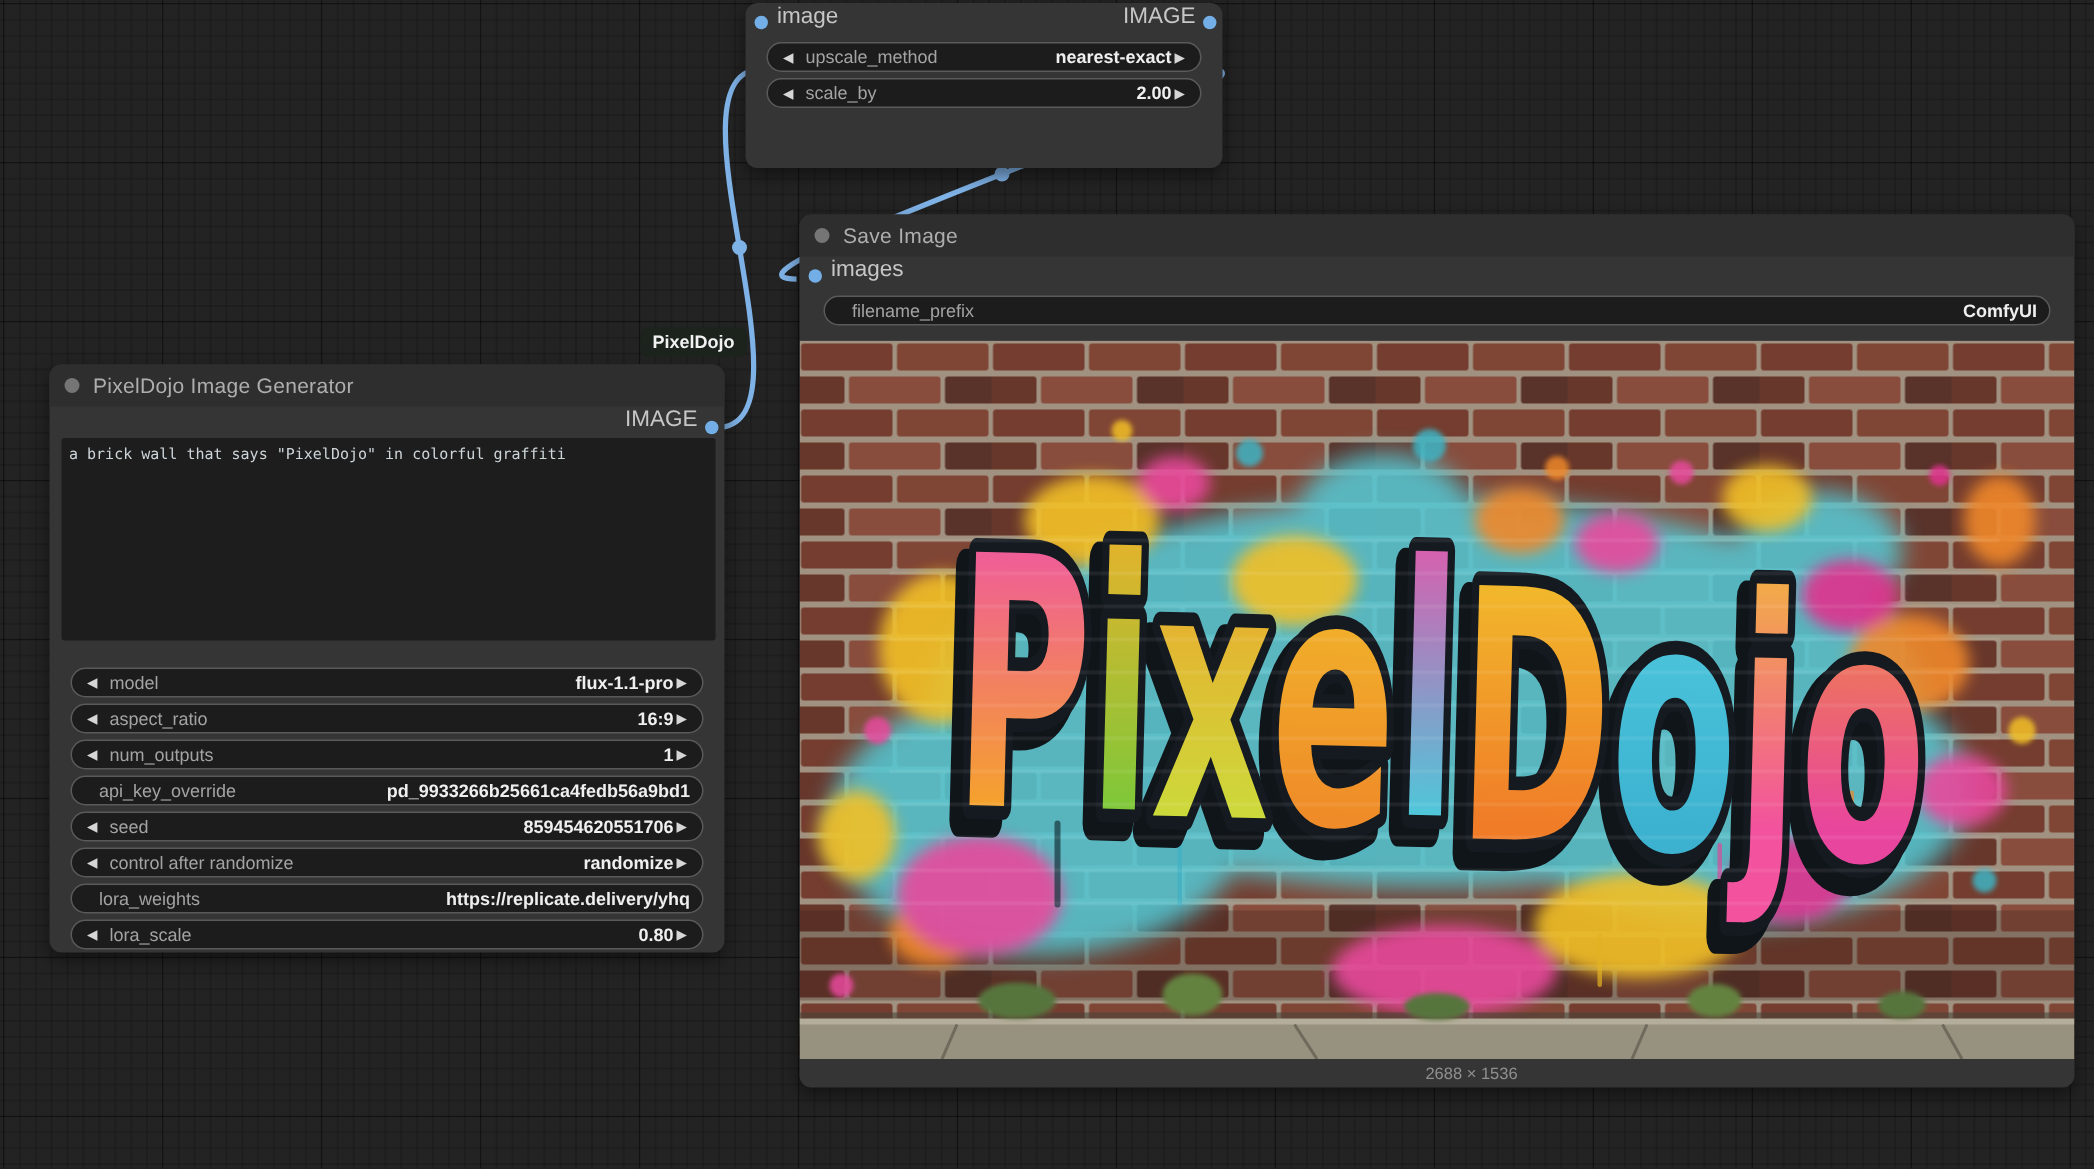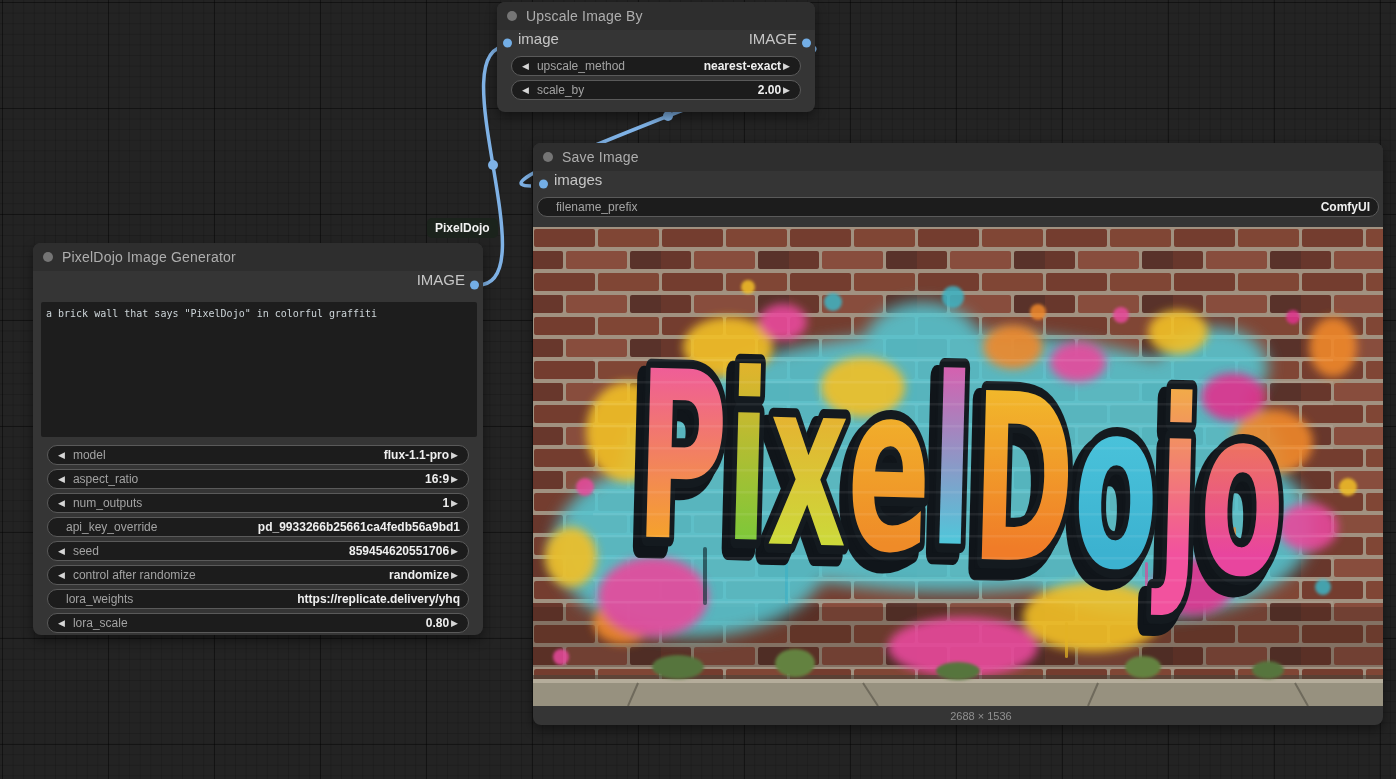--- a/index.html
+++ b/index.html
@@ -38,21 +38,21 @@
   .widgets { display:flex; flex-direction:column; gap:4px; padding:0 14px; }
   .widget {
     height:20px; background:#1c1c1c; border:1px solid #5a5a5a; border-radius:10px;
     display:flex; align-items:center; font-size:12px; overflow:hidden; padding:0 8px;
   }
   .widget .arr { color:#d6d6d6; font-size:9px; line-height:1; flex:0 0 auto; padding:0 2px; cursor:pointer; }
   .widget .wlabel { color:#a3a3a3; margin-left:6px; flex:1 1 auto; white-space:nowrap; overflow:hidden; }
   .widget.text .wlabel { margin-left:10px; }
   .widget .wvalue { color:#efefef; font-weight:700; margin:0 0; white-space:nowrap; flex:0 0 auto; }
   .prompt-box {
-    position:absolute; left:8px; right:6px; top:59px; height:135px;
+    position:absolute; left:8px; right:6px; top:49px; height:135px;
     background:#1d1d1d; border-radius:2px;
     font-family:"DejaVu Sans Mono", monospace; font-size:10px; line-height:1.5;
     color:#cdd5d9; padding:4px 5px; white-space:pre-wrap; overflow:hidden;
   }
   .badge {
     position:absolute; left:427px; top:218px; z-index:3;
     background:#1b231c; color:#f2f2f2; font-weight:700; font-size:12px;
     padding:3px 8px; border-radius:5px;
   }
   .preview-wrap { position:absolute; left:0; top:84px; width:850px; height:479px; overflow:hidden; }
@@ -69,24 +69,20 @@
 <body>
 
 <svg id="links">
   <path d="M478,285 C548,285 438,46 508,46" fill="none" stroke="#7fb2e6" stroke-width="3.5"></path>
   <path d="M805,46 C885,46 451,186 531,186" fill="none" stroke="#7fb2e6" stroke-width="3.5"></path>
   <circle cx="493" cy="165" r="5" fill="#7fb2e6"></circle>
   <circle cx="668" cy="116" r="5" fill="#7fb2e6"></circle>
 </svg>
 
 <div class="node" style="left:497px; top:2px; width:318px; height:110px;">
-  <div class="node-title">
-    <span class="title-dot"></span>
-    <span>Upscale Image By</span>
-  </div>
   <div class="slot-row">
     <span class="slot-dot in"></span>
     <span class="slot-label-in">image</span>
     <span class="slot-label-out">IMAGE</span>
     <span class="slot-dot out"></span>
   </div>
   <div class="widgets">
       <div class="widget combo">
         <span class="arr">◀</span>
         <span class="wlabel">upscale_method</span>
@@ -104,21 +100,21 @@
 
 <div class="node" style="left:533px; top:143px; width:850px; height:582px;">
   <div class="node-title">
     <span class="title-dot"></span>
     <span>Save Image</span>
   </div>
   <div class="slot-row">
     <span class="slot-dot in"></span>
     <span class="slot-label-in">images</span>
   </div>
-  <div class="widgets" style="padding:0 4px;">
+  <div class="widgets" style="padding:0 16px;">
       <div class="widget text">
         <span class="wlabel">filename_prefix</span>
         <span class="wvalue">ComfyUI</span>
       </div>
     </div>
 
   <div class="preview-wrap">
     <svg width="850" height="479" viewBox="0 0 850 479">
       <defs id="gdefs">
         <pattern id="bricks" width="128" height="44" patternUnits="userSpaceOnUse">

